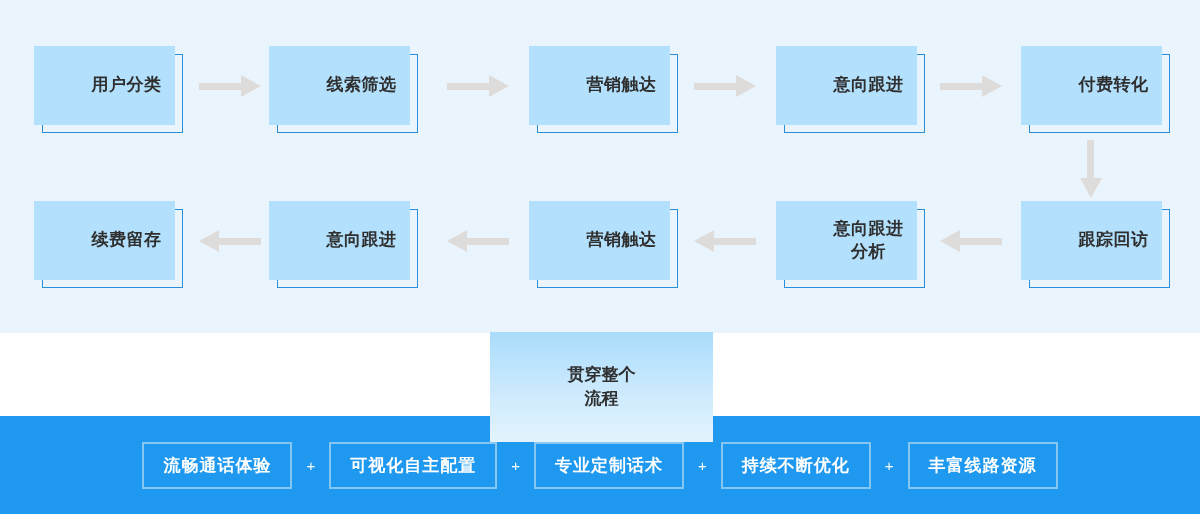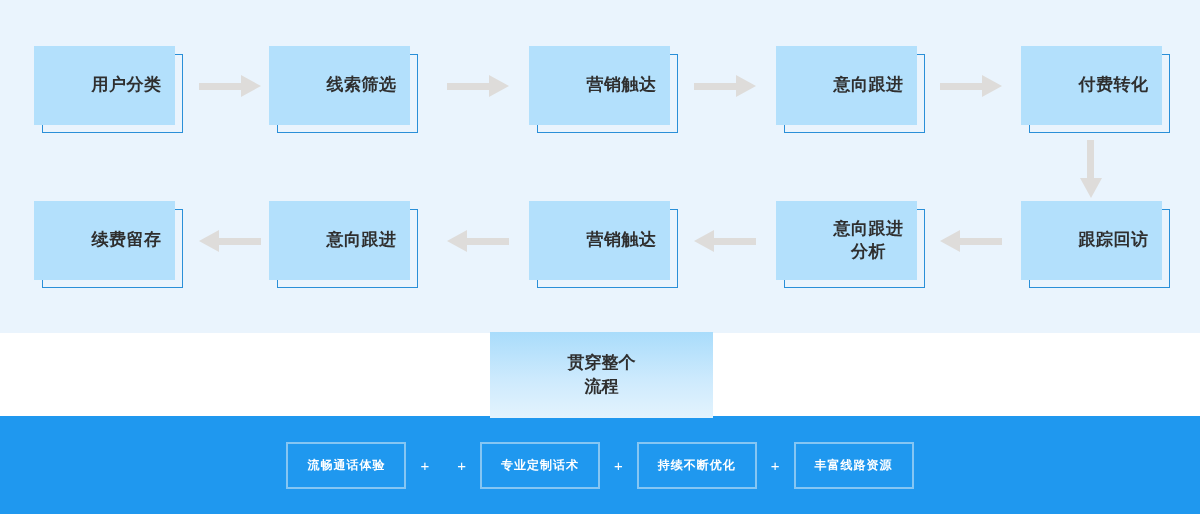--- a/index.html
+++ b/index.html
@@ -73,40 +73,40 @@
   }
   .arrow-v .head {
     position:absolute; left:0; top:38px; width:0; height:0;
     border-left:11px solid transparent;
     border-right:11px solid transparent;
     border-top:20px solid #dedcda;
   }
 
   
   .center-card {
-    position:absolute; left:490px; top:332px; width:223px; height:86px;
+    position:absolute; left:490px; top:332px; width:223px; height:110px;
     background:linear-gradient(180deg,#a9dcfb 0%, #cdeafd 55%, #e3f3fd 100%);
     display:flex; align-items:center; justify-content:center;
     text-align:center;
     font-size:17px; font-weight:700; color:#2f2f2f; line-height:1.4;
     white-space:pre-line;
     z-index:3;
   }
 
   
   .bottom-bar {
     position:absolute; left:0; top:416px; width:1200px; height:98px;
     background:#1f98ef;
     display:flex; align-items:center; justify-content:center;
     z-index:2;
   }
   .feature-row { display:flex; align-items:center; }
   .feature {
     border:2px solid #85c6f3;
-    color:#ffffff; font-size:12px; font-weight:700; letter-spacing:1px;
+    color:#ffffff; font-size:17px; font-weight:700; letter-spacing:1px;
     height:47px; padding:0 19px;
     display:flex; align-items:center; justify-content:center;
     white-space:nowrap;
   }
   .plus {
     color:#ffffff; font-size:15px; font-weight:400;
     padding:0 14px; line-height:1;
   }
 </style>
 </head>
@@ -224,20 +224,21 @@
 
   <div class="center-card">贯穿整个
 流程</div>
 
   <div class="bottom-bar">
     <div class="feature-row">
 
       <div class="feature">流畅通话体验</div>
       <div class="plus">+</div>
 
+      <div class="feature">可视化自主配置</div>
       <div class="plus">+</div>
 
       <div class="feature">专业定制话术</div>
       <div class="plus">+</div>
 
       <div class="feature">持续不断优化</div>
       <div class="plus">+</div>
 
       <div class="feature">丰富线路资源</div>
 

